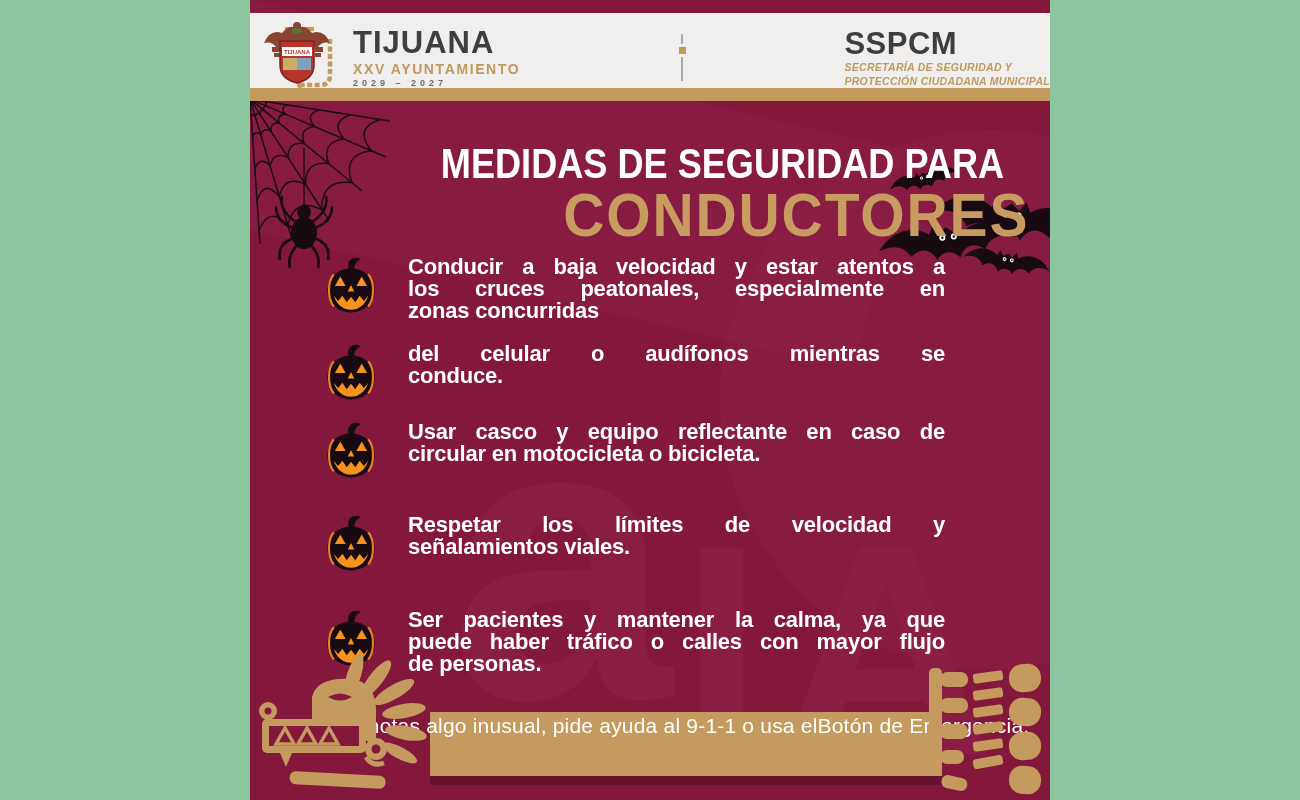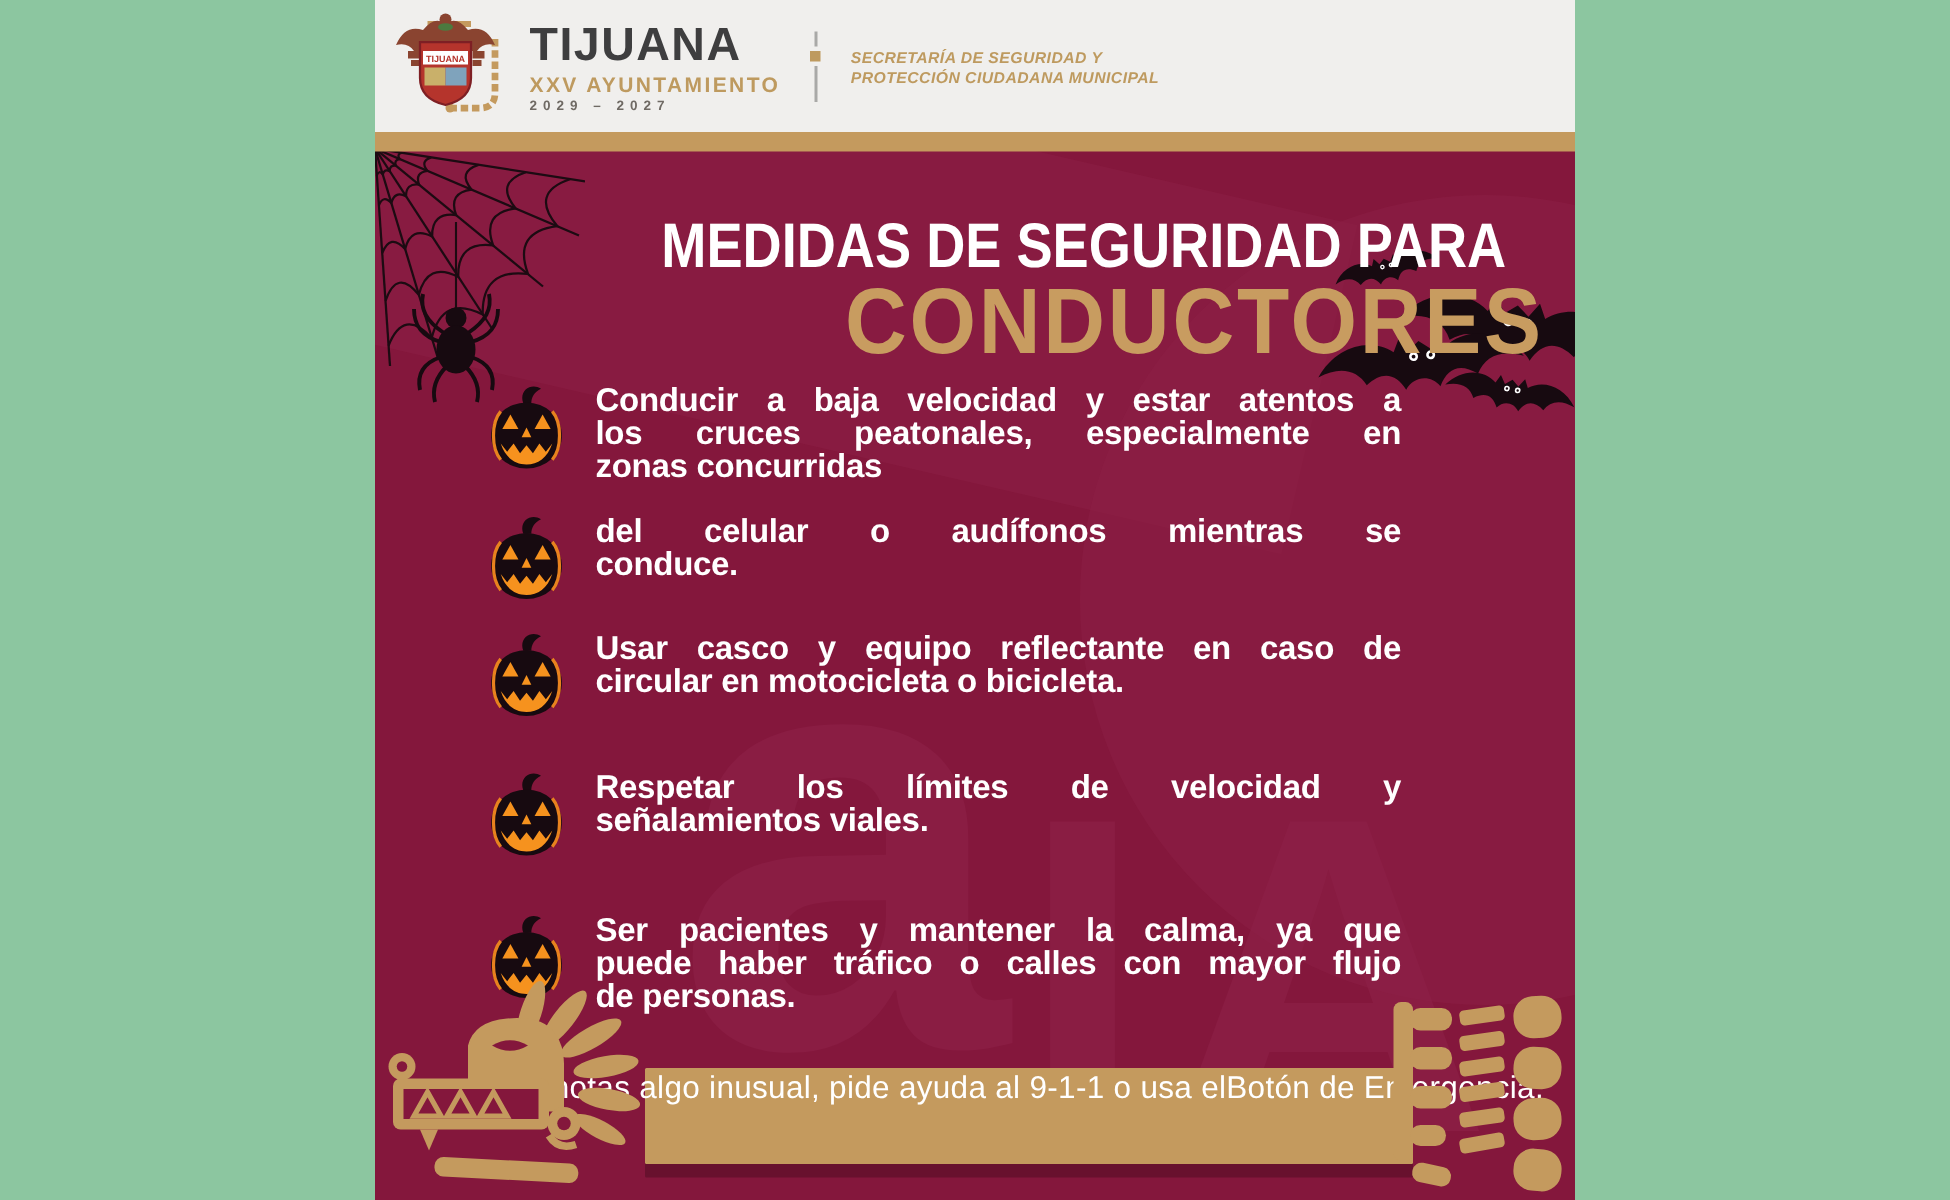--- a/index.html
+++ b/index.html
@@ -1,21 +1,21 @@
 <!DOCTYPE html>
 <html><head>
 <meta charset="utf-8">
 <style>
   html,body{margin:0;padding:0;}
   body{width:1300px;height:800px;overflow:hidden;background:#8CC6A0;font-family:"Liberation Sans",sans-serif;}
   .stage{position:relative;width:1300px;height:800px;background:#8CC6A0;}
   .card{position:absolute;left:250px;top:0;width:800px;height:800px;background:#84173C;overflow:hidden;}
 
   
-  .header{position:absolute;top:0;left:0;right:0;height:88px;background:#F0EFED;display:flex;align-items:center;justify-content:flex-start;gap:18px;z-index:10;}
+  .header{position:absolute;top:13px;left:0;right:0;height:88px;background:#F0EFED;display:flex;align-items:center;justify-content:space-between;gap:18px;z-index:10;}
   .goldbar{position:absolute;top:88px;left:0;right:0;height:13px;background:#C49A5E;z-index:10;}
   .logo-group{display:flex;align-items:center;gap:8px;}
   .brand-text{display:flex;flex-direction:column;line-height:1;}
   .brand{font-size:31px;font-weight:bold;color:#3E3E3F;letter-spacing:1px;}
   .ayto{font-size:14px;font-weight:bold;color:#BE9A5F;letter-spacing:1.6px;margin-top:4px;}
   .years{font-size:9px;font-weight:bold;color:#6F6A64;letter-spacing:4px;margin-top:3px;}
   .divider{display:flex;flex-direction:column;align-items:center;gap:3px;margin:0 2px;}
   .div-seg{width:2px;background:#A9A9A7;}
   .div-dot{width:7px;height:7px;background:#BE9A5F;}
   .org-text{display:flex;flex-direction:column;line-height:1;}
@@ -30,21 +30,21 @@
   .wm-ia{left:430px;top:500px;font-size:300px;letter-spacing:14px;}
 
   
   .title{position:absolute;left:12px;right:0;top:118px;text-align:right;z-index:3;color:#fff;margin-top:24px;}
   .t1{display:inline-block;font-size:42px;font-weight:bold;transform:scaleX(.86);white-space:nowrap;}
   .t2{display:inline-block;font-size:62px;font-weight:bold;color:#C89C60;letter-spacing:2px;transform:scaleX(.92);margin-top:-4px;white-space:nowrap;}
   .title .row{line-height:1.05;}
 
   
   .tips{position:absolute;left:75px;top:256px;width:620px;z-index:3;}
-  .tip{display:flex;gap:20px;align-items:flex-start;}
+  .tip{display:flex;gap:20px;align-items:flex-start;justify-content:space-between;}
   .tip:nth-of-type(1){margin-bottom:21px;}
   .tip:nth-of-type(2){margin-bottom:20px;}
   .tip:nth-of-type(3){margin-bottom:35px;}
   .tip:nth-of-type(4){margin-bottom:37px;}
   .pk{width:52px;height:58px;flex:0 0 auto;}
   .tip-text{width:537px;color:#fff;font-weight:bold;font-size:22px;line-height:22px;letter-spacing:-.2px;}
   .tline{text-align:justify;text-align-last:justify;white-space:nowrap;}
   .tline.last{text-align-last:left;}
 
   
@@ -117,20 +117,21 @@
           <span class="ayto">XXV AYUNTAMIENTO</span>
           <span class="years">2029 – 2027</span>
         </div>
       </div>
       <div class="divider">
         <div class="div-seg" style="height:10px"></div>
         <div class="div-dot"></div>
         <div class="div-seg" style="height:24px"></div>
       </div>
       <div class="org-text">
+        <span class="org">SSPCM</span>
         <span class="org-sub">SECRETARÍA DE SEGURIDAD Y</span>
         <span class="org-sub">PROTECCIÓN CIUDADANA MUNICIPAL</span>
       </div>
     </div>
     <div class="goldbar"></div>
 
     <svg class="web" width="140" height="145" viewBox="0 0 140 145">
       <g stroke="#1C0B12" stroke-width="1.5" fill="none">
         <path d="M0,0 L140,22"></path>
           <path d="M0,0 L136,58"></path>

